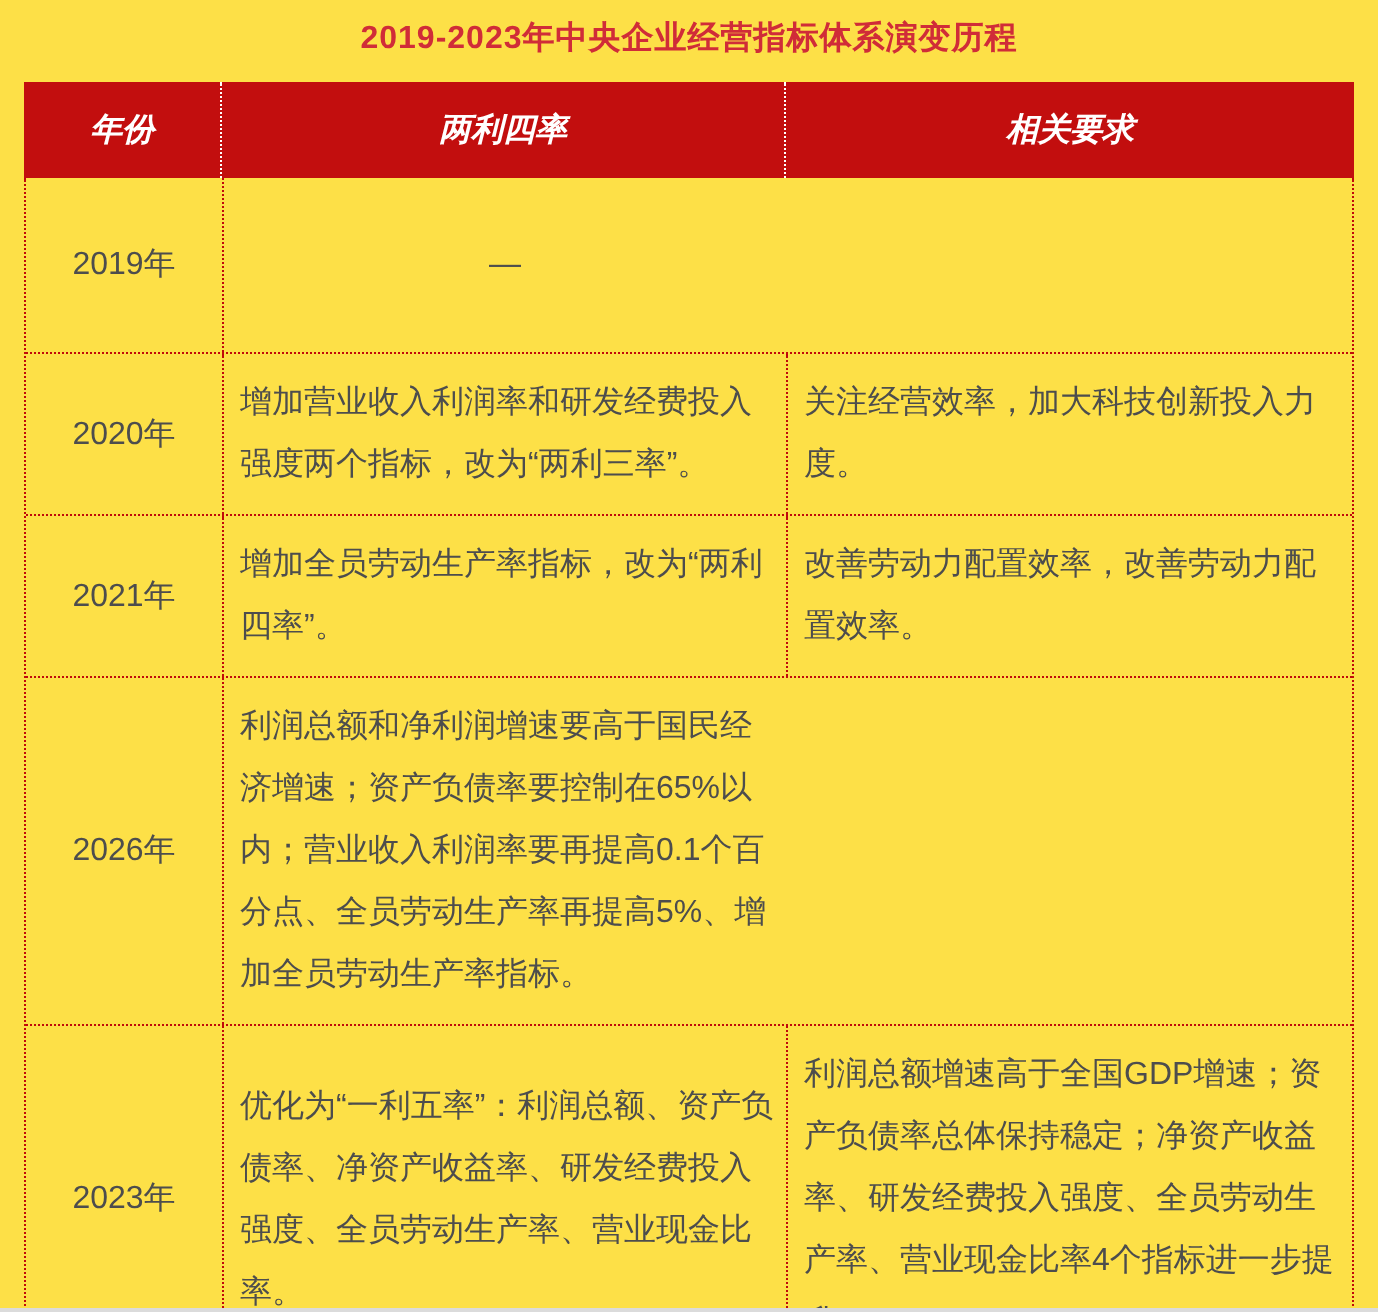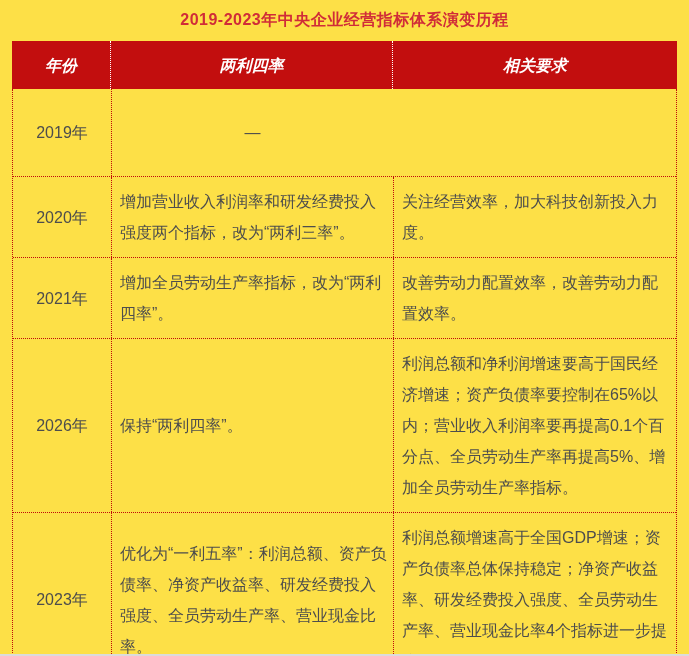--- a/index.html
+++ b/index.html
@@ -143,23 +143,20 @@
         <div class="cell cell-req">
           <p>改善劳动力配置效率，改善劳动力配置效率。</p>
         </div>
       </div>
 
       <div class="row">
         <div class="cell cell-year">
           <span>2026</span>
           <span>年</span>
         </div>
-        <div class="cell cell-sys">
-          <p>保持“两利四率”。</p>
-        </div>
         <div class="cell cell-req">
           <p>利润总额和净利润增速要高于国民经济增速；资产负债率要控制在65%以内；营业收入利润率要再提高0.1个百分点、全员劳动生产率再提高5%、增加全员劳动生产率指标。</p>
         </div>
       </div>
 
       <div class="row">
         <div class="cell cell-year">
           <span>2023</span>
           <span>年</span>
         </div>

